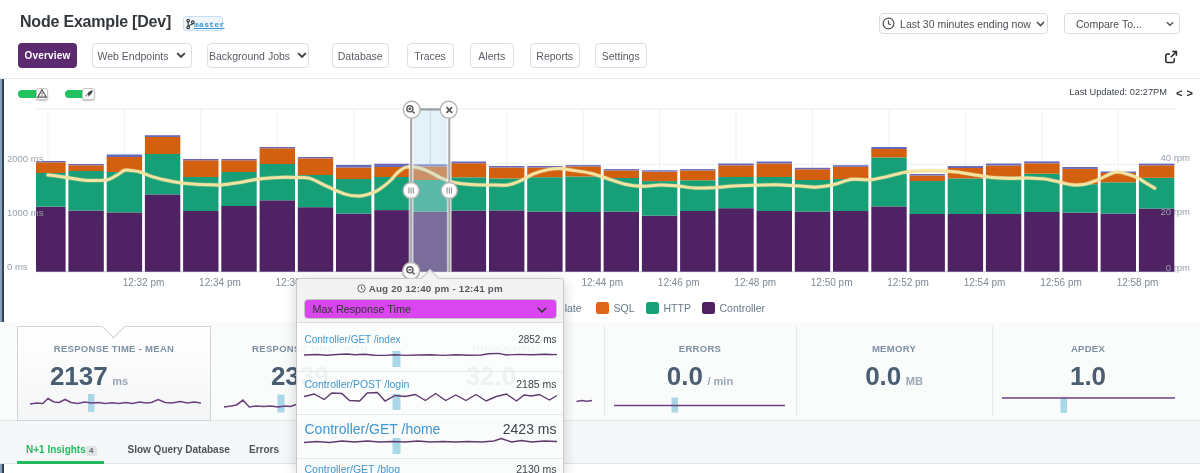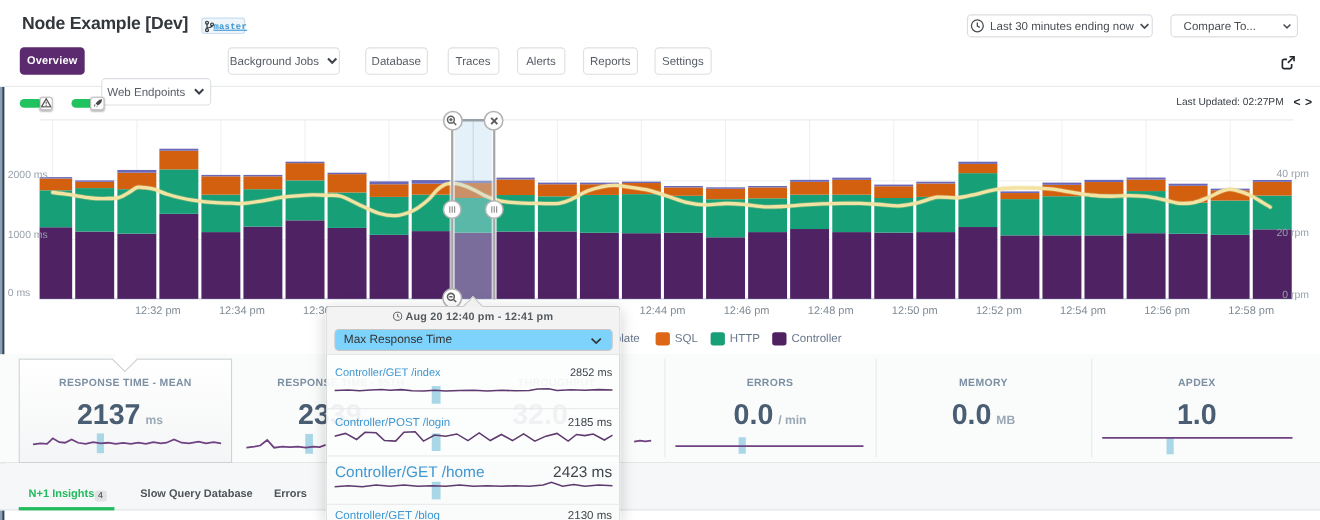--- a/index.html
+++ b/index.html
@@ -19,21 +19,21 @@
         <circle cx="6.5" cy="6.5" r="5.4"></circle>
         <path d="M6.5 3.5 V6.8 L8.8 7.8"></path>
       </g>
     </svg>Last 30 minutes ending now<svg width="9" height="6" viewBox="0 0 9 6" style="margin-left:5px">
       <path d="M1 1 L4.5 4.5 L8 1" fill="none" stroke="#4a4f55" stroke-width="1.6"></path>
     </svg></div>
 <div class="btn" style="left:1064px;top:13px;width:116px;height:21px;border-color:#d9dde1;font-size:10.5px;color:#4a4f55;justify-content:flex-start;padding-left:11px">Compare To...<svg width="8" height="6" viewBox="0 0 9 6" style="margin-left:24px">
       <path d="M1 1 L4.5 4.5 L8 1" fill="none" stroke="#4a4f55" stroke-width="1.5"></path>
     </svg></div>
 <div class="abs" style="left:18px;top:43px;width:59px;height:25px;background:#5c2a6e;border-radius:4px;color:#fff;font-size:10px;font-weight:bold;white-space:nowrap;letter-spacing:0.2px;display:flex;align-items:center;justify-content:center;">Overview</div>
-<div class="btn" style="left:91.5px;width:100px;margin-top:28px;">Web Endpoints<svg width="10" height="7" viewBox="0 0 10 7" style="margin-left:7px">
+<div class="btn" style="left:91.5px;width:100px;">Web Endpoints<svg width="10" height="7" viewBox="0 0 10 7" style="margin-left:7px">
       <path d="M1.2 1.2 L5 5 L8.8 1.2" fill="none" stroke="#3c4147" stroke-width="1.9"></path>
     </svg></div>
 <div class="btn" style="left:207px;width:102px;">Background Jobs<svg width="10" height="7" viewBox="0 0 10 7" style="margin-left:7px">
       <path d="M1.2 1.2 L5 5 L8.8 1.2" fill="none" stroke="#3c4147" stroke-width="1.9"></path>
     </svg></div>
 <div class="btn" style="left:331.5px;width:57.5px;">Database</div>
 <div class="btn" style="left:406.5px;width:47px;">Traces</div>
 <div class="btn" style="left:470px;width:43.5px;">Alerts</div>
 <div class="btn" style="left:530px;width:49.5px;">Reports</div>
 <div class="btn" style="left:594.5px;width:52.5px;">Settings</div>
@@ -273,21 +273,21 @@
 <div class="abs" style="left:663.5px;top:302px;font-size:10.5px;color:#68788c;">HTTP</div>
 <div class="abs" style="left:702px;top:301.5px;width:12.5px;height:12.5px;background:#4f2160;border-radius:2.5px"></div>
 <div class="abs" style="left:719.5px;top:302px;font-size:10.5px;color:#68788c;">Controller</div>
 <div class="abs" style="left:0;top:322px;width:1200px;height:99px;background:#fafbfb;border-bottom:1px solid #e4e6e8"></div>
 <div class="abs" style="left:604px;top:326px;width:1px;height:90px;background:#e7e9eb"></div>
 <div class="abs" style="left:796px;top:326px;width:1px;height:90px;background:#e7e9eb"></div>
 <div class="abs" style="left:992px;top:326px;width:1px;height:90px;background:#e7e9eb"></div>
 <div class="abs" style="left:17px;top:326px;width:194px;height:95px;background:linear-gradient(#ffffff,#f4f5f6);border:1px solid #cfd3d7;"></div>
 <div class="abs" style="left:105px;top:317.5px;width:17px;height:17px;background:#fff;border-right:1px solid #cfd3d7;border-bottom:1px solid #cfd3d7;transform:rotate(45deg);"></div>
 <div class="abs ttl" style="left:17px;top:343px;width:194px;">RESPONSE TIME - MEAN</div>
-<div class="abs" style="left:31px;top:361px;width:156px;text-align:center;"><span class="val">2137</span> <span class="unit">ms</span></div>
+<div class="abs" style="left:11px;top:361px;width:156px;text-align:center;"><span class="val">2137</span> <span class="unit">ms</span></div>
 <div class="abs ttl" style="left:213px;top:343px;width:194px;">RESPONSE TIME - 95TH</div>
 <div class="abs" style="left:213px;top:361px;width:194px;text-align:center;"><span class="val">2339</span> <span class="unit">ms</span></div>
 <div class="abs ttl" style="left:409px;top:343px;width:194px;">THROUGHPUT</div>
 <div class="abs" style="left:409px;top:361px;width:194px;text-align:center;"><span class="val">32.0</span> <span class="unit">/ min</span></div>
 <div class="abs ttl" style="left:603px;top:343px;width:194px;">ERRORS</div>
 <div class="abs" style="left:603px;top:361px;width:194px;text-align:center;"><span class="val">0.0</span> <span class="unit">/ min</span></div>
 <div class="abs ttl" style="left:797px;top:343px;width:194px;">MEMORY</div>
 <div class="abs" style="left:797px;top:361px;width:194px;text-align:center;"><span class="val">0.0</span> <span class="unit">MB</span></div>
 <div class="abs ttl" style="left:991px;top:343px;width:194px;">APDEX</div>
 <div class="abs" style="left:991px;top:361px;width:194px;text-align:center;"><span class="val">1.0</span> <span class="unit"></span></div>
@@ -311,21 +311,21 @@
 <div class="abs" style="left:296px;top:278px;width:268px;height:195px;background:rgba(252,253,253,0.93);border:1px solid #c9c9c9;border-bottom:none;border-radius:4px 4px 0 0;box-shadow:0 3px 14px rgba(0,0,0,0.18);"></div>
 <div class="abs" style="left:297px;top:421px;width:266px;height:52px;background:rgba(250,251,251,0.93);"></div>
 <div class="abs" style="left:423px;top:271.5px;width:14px;height:14px;background:#f0f1f1;border-top:1px solid #c9c9c9;border-left:1px solid #c9c9c9;transform:rotate(45deg);"></div>
 <div class="abs" style="left:297px;top:279px;width:266px;height:44px;background:rgba(242,243,243,0.96);border-bottom:1px solid #ddd;border-radius:4px 4px 0 0;"></div>
 <div class="abs" style="left:297px;top:283px;width:266px;text-align:center;font-size:9.8px;font-weight:bold;color:#555a5f;letter-spacing:0.2px;"><svg width="9" height="9" viewBox="0 0 13 13" style="vertical-align:-1px">
       <g fill="none" stroke="#555a5f" stroke-width="1.3">
         <circle cx="6.5" cy="6.5" r="5.4"></circle>
         <path d="M6.5 3.5 V6.8 L8.8 7.8"></path>
       </g>
     </svg> Aug 20 12:40 pm - 12:41 pm</div>
-<div class="abs" style="left:303.5px;top:299px;width:253px;height:19.5px;background:#7dd3fc;border:1px solid #c6c6c6;border-radius:4px;font-size:10.8px;color:#333;line-height:18px;padding-left:8px;">Max Response Time<svg width="10" height="6" viewBox="0 0 10 6" style="position:absolute;right:9px;top:7px">
+<div class="abs" style="left:303.5px;top:299px;width:253px;height:19.5px;background:#d946ef;border:1px solid #c6c6c6;border-radius:4px;font-size:10.8px;color:#333;line-height:18px;padding-left:8px;">Max Response Time<svg width="10" height="6" viewBox="0 0 10 6" style="position:absolute;right:9px;top:7px">
       <path d="M0.8 0.8 L5 5 L9.2 0.8" fill="none" stroke="#333" stroke-width="1.5"></path>
     </svg></div>
 <div class="abs" style="left:304.5px;top:334px;width:252px;font-size:10px;color:#3f97d1;">Controller/GET /index<span style="float:right;color:#40454c;">2852 ms</span></div>
 <div class="abs" style="left:297px;top:370.5px;width:266px;height:1px;background:#e8e9ea;"></div>
 <svg class="abs" style="left:304px;top:346.5px" width="253" height="22" viewBox="0 0 253 22">
     <rect x="88.5" y="4" width="8" height="16" fill="#a9d7e8"></rect>
     <path d="M0.0 8.0 L12.7 7.5 L22.8 8.2 L32.9 7.5 L43.0 7.0 L50.6 7.8 L60.7 7.2 L70.8 8.2 L81.0 8.4 L91.1 7.8 L101.2 8.4 L113.9 8.0 L126.5 7.7 L139.2 8.4 L151.8 7.8 L164.5 8.3 L177.1 8.0 L184.7 6.7 L194.8 6.4 L202.4 8.0 L215.0 7.4 L227.7 7.8 L240.3 7.2 L253.0 7.6 " fill="none" stroke="#5f3a6e" stroke-width="1.4"></path>
   </svg>
 <div class="abs" style="left:304.5px;top:377.5px;width:252px;font-size:10.5px;color:#3f97d1;">Controller/POST /login<span style="float:right;color:#40454c;">2185 ms</span></div>
 <div class="abs" style="left:297px;top:414.0px;width:266px;height:1px;background:#e8e9ea;"></div>

